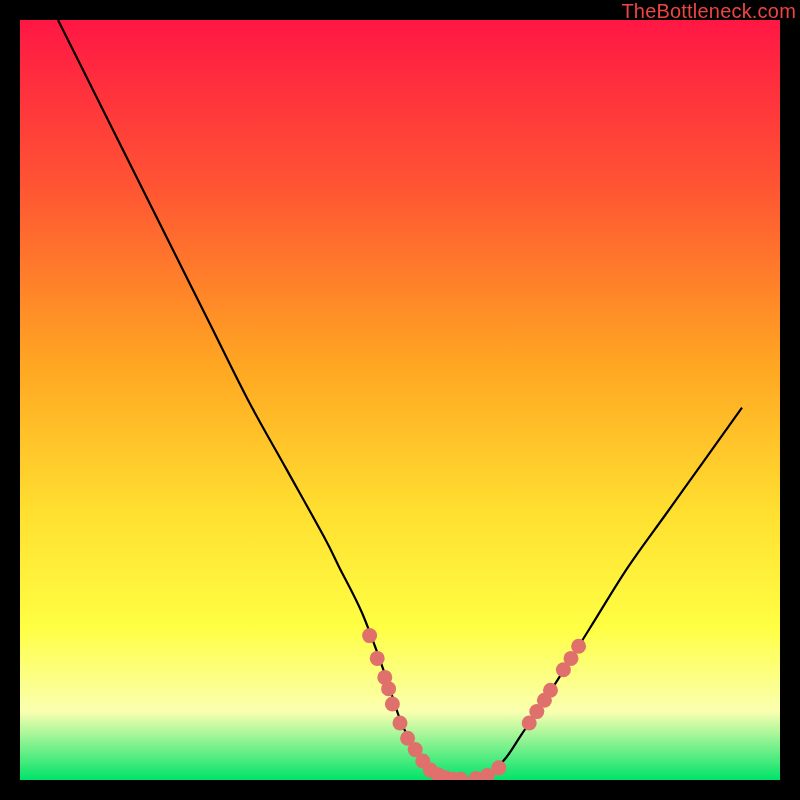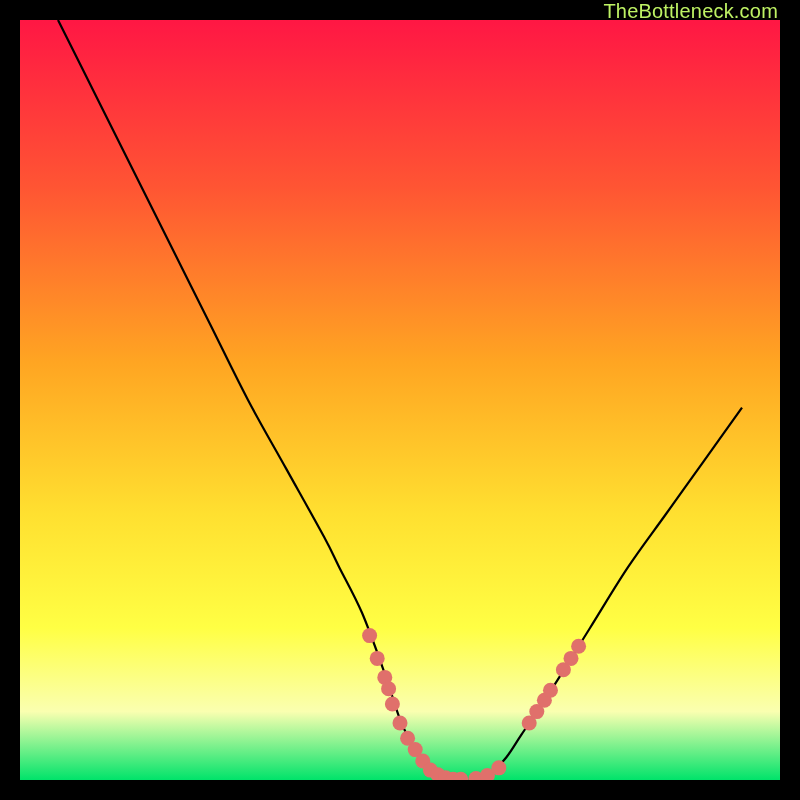--- a/index.html
+++ b/index.html
@@ -22,22 +22,22 @@
   .plot {
     position: absolute;
     left: 0;
     top: 0;
     width: 760px;
     height: 760px;
   }
   .watermark {
     position: absolute;
     top: 0px;
-    right: 22px;
-    color: #bef264;
+    right: 4px;
+    color: #ef4444;
     font-size: 20px;
     font-weight: 500;
     letter-spacing: 0.2px;
   }
   svg { display: block; }
 </style>
 </head>
 <body>
 
 <div class="watermark">TheBottleneck.com</div>

